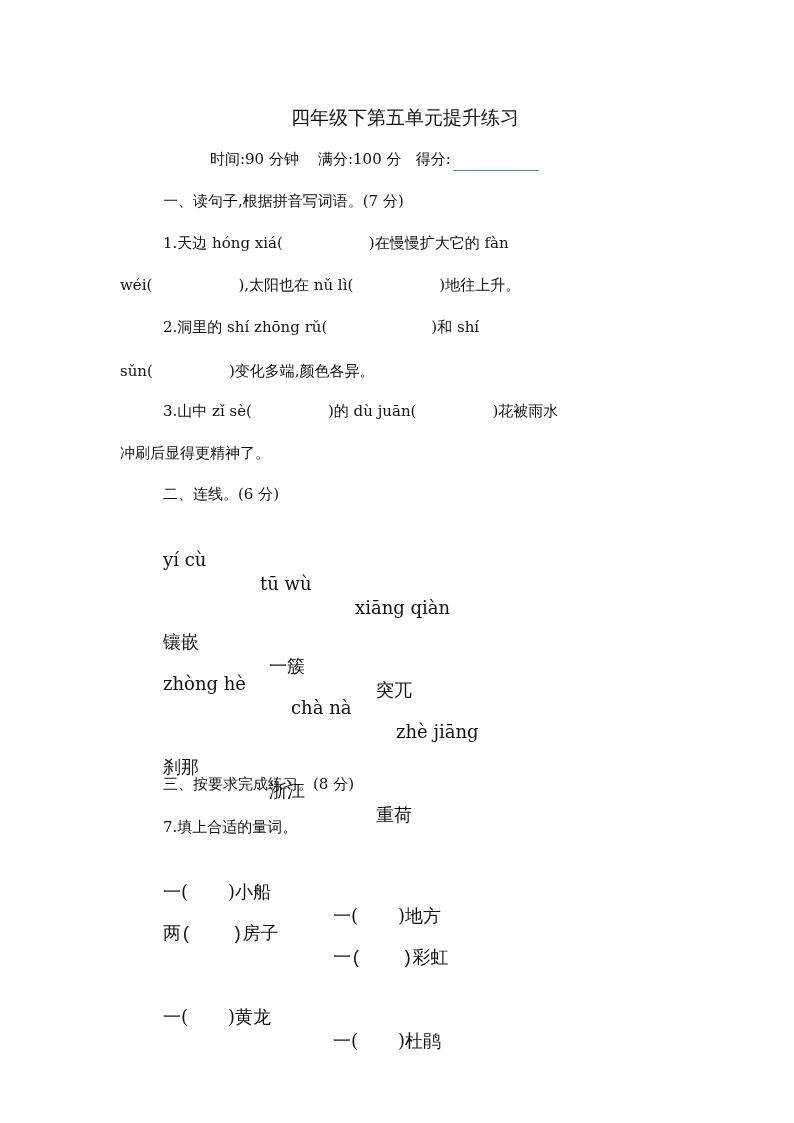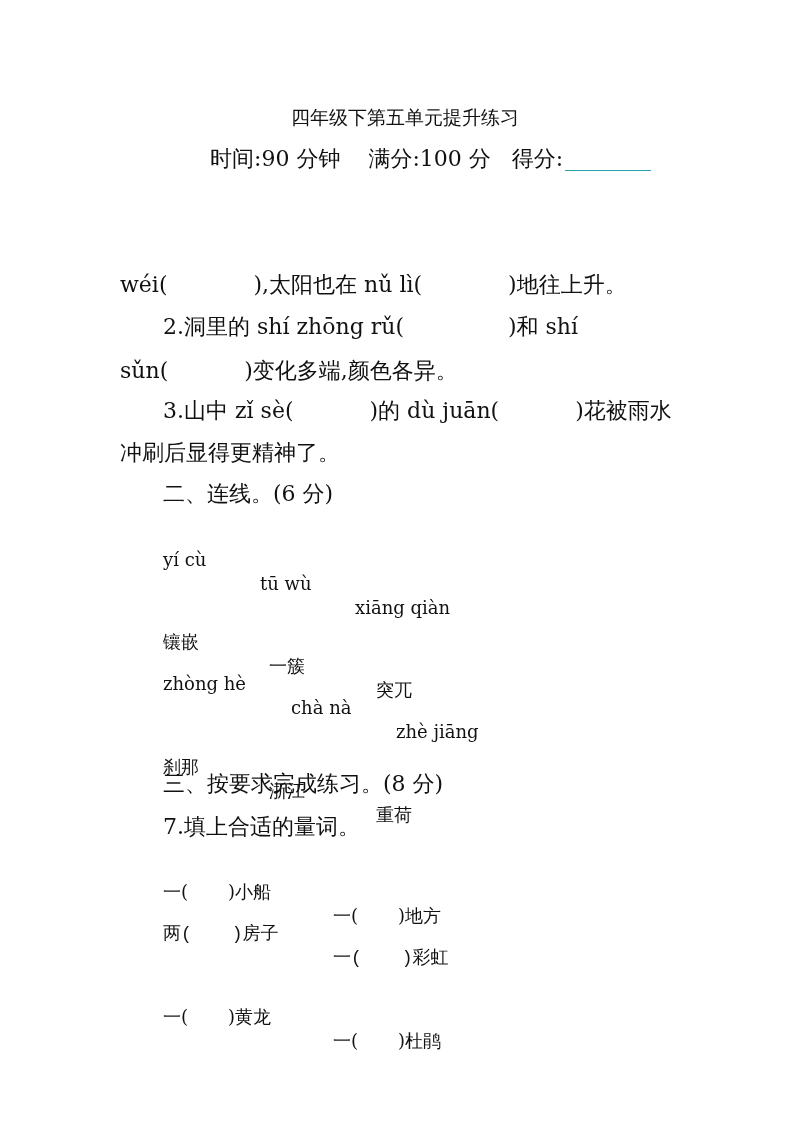--- a/index.html
+++ b/index.html
@@ -1,35 +1,37 @@
 <!DOCTYPE html>
 <html><head>
 <meta charset="utf-8">
 <style>
   html, body { margin: 0; padding: 0; background: #ffffff; }
   body { width: 794px; height: 1123px; position: relative; overflow: hidden;
          font-family: "DejaVu Serif", "Liberation Serif", serif; color: #111; }
   .page { position: absolute; left: 0; top: 0; width: 794px; height: 1123px; background: #fff; }
-  .line { position: absolute; white-space: pre; font-size: 22px; line-height: 24px; }
+  .line { position: absolute; white-space: pre; font-size: 15px; line-height: 24px; }
   .title { font-size: 19px; }
   .blank { display: inline-block; }
   .underline { display: inline-block; width: 86px; border-bottom: 1.5px solid #2a9fae; height: 18px; vertical-align: bottom; margin-left: 2px; }
   .row { position: absolute; font-size: 18px; line-height: 24px; white-space: pre; }
   .col { position: absolute; white-space: pre; text-align: right; }
 </style>
 </head>
 <body>
 
 <div class="page">
 
   <div class="line title" style="left:291px; top:105px;">四年级下第五单元提升练习</div>
 
   <div class="line" style="left:210px; top:147px;"><span>时间:90 分钟</span><span>    </span><span>满分:100 分</span><span>   </span><span>得分:</span><span class="underline"></span></div>
 
+  <div class="line" style="left:163px; top:189px;">一、读句子,根据拼音写词语。(7 分)</div>
 
+  <div class="line" style="left:163px; top:231px;"><span>1.天边 hóng xiá(</span><span class="blank" style="width:86px"></span><span>)在慢慢扩大它的 fàn</span></div>
   <div class="line" style="left:120px; top:273px;"><span>wéi(</span><span class="blank" style="width:86px"></span><span>),太阳也在 nǔ lì(</span><span class="blank" style="width:86px"></span><span>)地往上升。</span></div>
 
   <div class="line" style="left:163px; top:315px;"><span>2.洞里的 shí zhōng rǔ(</span><span class="blank" style="width:104px"></span><span>)和 shí</span></div>
   <div class="line" style="left:120px; top:359px;"><span>sǔn(</span><span class="blank" style="width:76px"></span><span>)变化多端,颜色各异。</span></div>
 
   <div class="line" style="left:163px; top:399px;"><span>3.山中 zǐ sè(</span><span class="blank" style="width:76px"></span><span>)的 dù juān(</span><span class="blank" style="width:76px"></span><span>)花被雨水</span></div>
   <div class="line" style="left:120px; top:441px;">冲刷后显得更精神了。</div>
 
   <div class="line" style="left:163px; top:482px;">二、连线。(6 分)</div>
 

